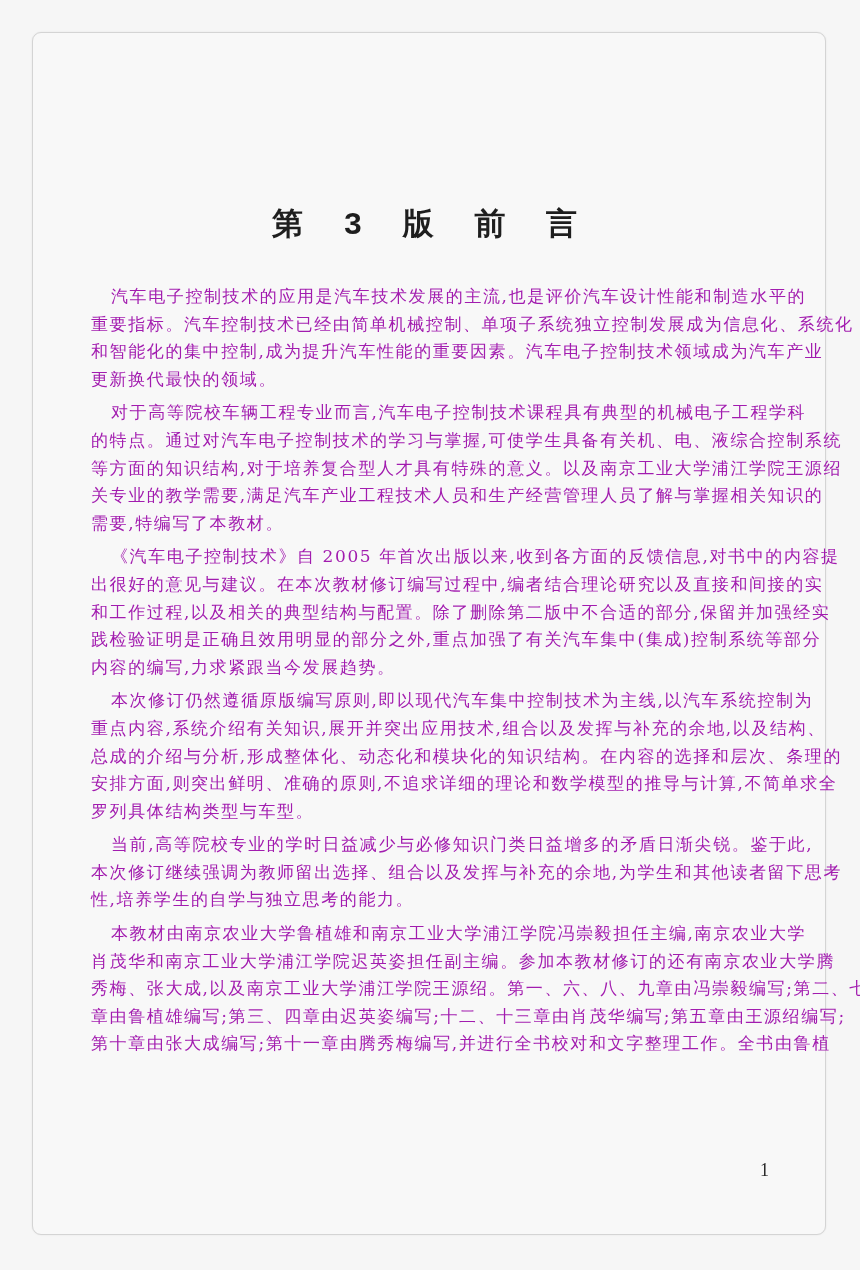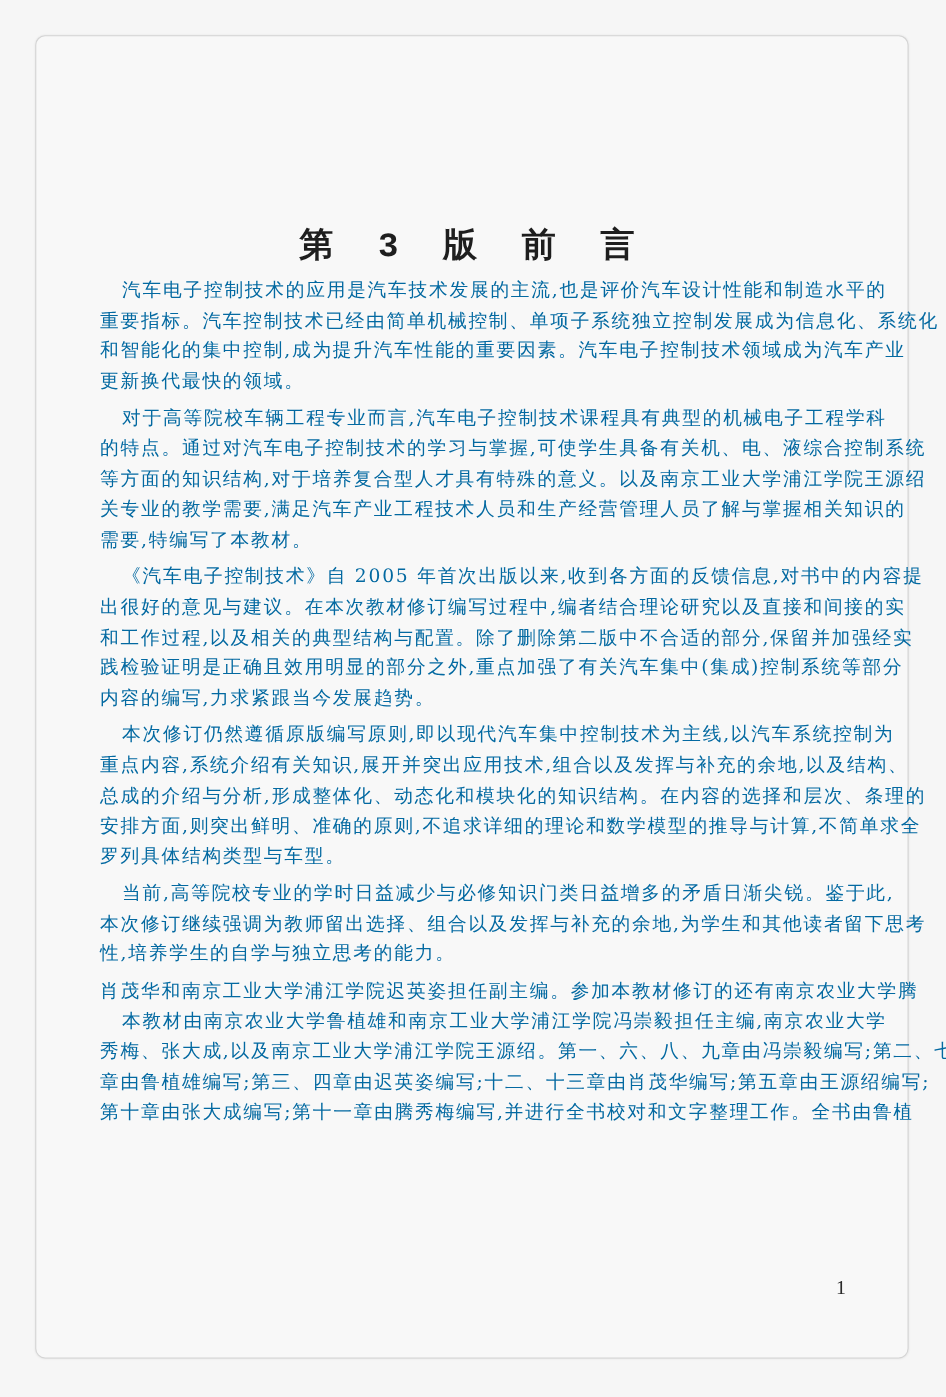--- a/index.html
+++ b/index.html
@@ -31,25 +31,25 @@
       font-family: Liberation Mono, monospace;
       font-weight: bold;
       font-size: 31px;
       letter-spacing: 11px;
       color: #1e1e1e;
       line-height: 40px;
     }
     .body-text {
       position: absolute;
       left: 91px;
-      top: 251px;
+      top: 283px;
       width: 690px;
       font-family: "DejaVu Serif", serif;
       font-size: 17px;
-      color: #0369a1;
+      color: #a21caf;
     }
     .para {
       margin: 0 0 6px 0;
     }
     .line {
       display: block;
       height: 27.6px;
       line-height: 27.6px;
       white-space: nowrap;
       letter-spacing: 1.6px;
@@ -100,21 +100,21 @@
     <span class="line">总成的介绍与分析,形成整体化、动态化和模块化的知识结构。在内容的选择和层次、条理的</span>
     <span class="line">安排方面,则突出鲜明、准确的原则,不追求详细的理论和数学模型的推导与计算,不简单求全</span>
     <span class="line">罗列具体结构类型与车型。</span>
   </div>
   <div class="para">
     <span class="line indent">当前,高等院校专业的学时日益减少与必修知识门类日益增多的矛盾日渐尖锐。鉴于此,</span>
     <span class="line">本次修订继续强调为教师留出选择、组合以及发挥与补充的余地,为学生和其他读者留下思考</span>
     <span class="line">性,培养学生的自学与独立思考的能力。</span>
   </div>
   <div class="para">
+    <span class="line indent">本教材由南京农业大学鲁植雄和南京工业大学浦江学院冯崇毅担任主编,南京农业大学</span>
     <span class="line">肖茂华和南京工业大学浦江学院迟英姿担任副主编。参加本教材修订的还有南京农业大学腾</span>
-    <span class="line indent">本教材由南京农业大学鲁植雄和南京工业大学浦江学院冯崇毅担任主编,南京农业大学</span>
     <span class="line">秀梅、张大成,以及南京工业大学浦江学院王源绍。第一、六、八、九章由冯崇毅编写;第二、七</span>
     <span class="line">章由鲁植雄编写;第三、四章由迟英姿编写;十二、十三章由肖茂华编写;第五章由王源绍编写;</span>
     <span class="line">第十章由张大成编写;第十一章由腾秀梅编写,并进行全书校对和文字整理工作。全书由鲁植</span>
   </div>
 </div>
 
 <div class="page-number">1</div>
 
 </body></html>

